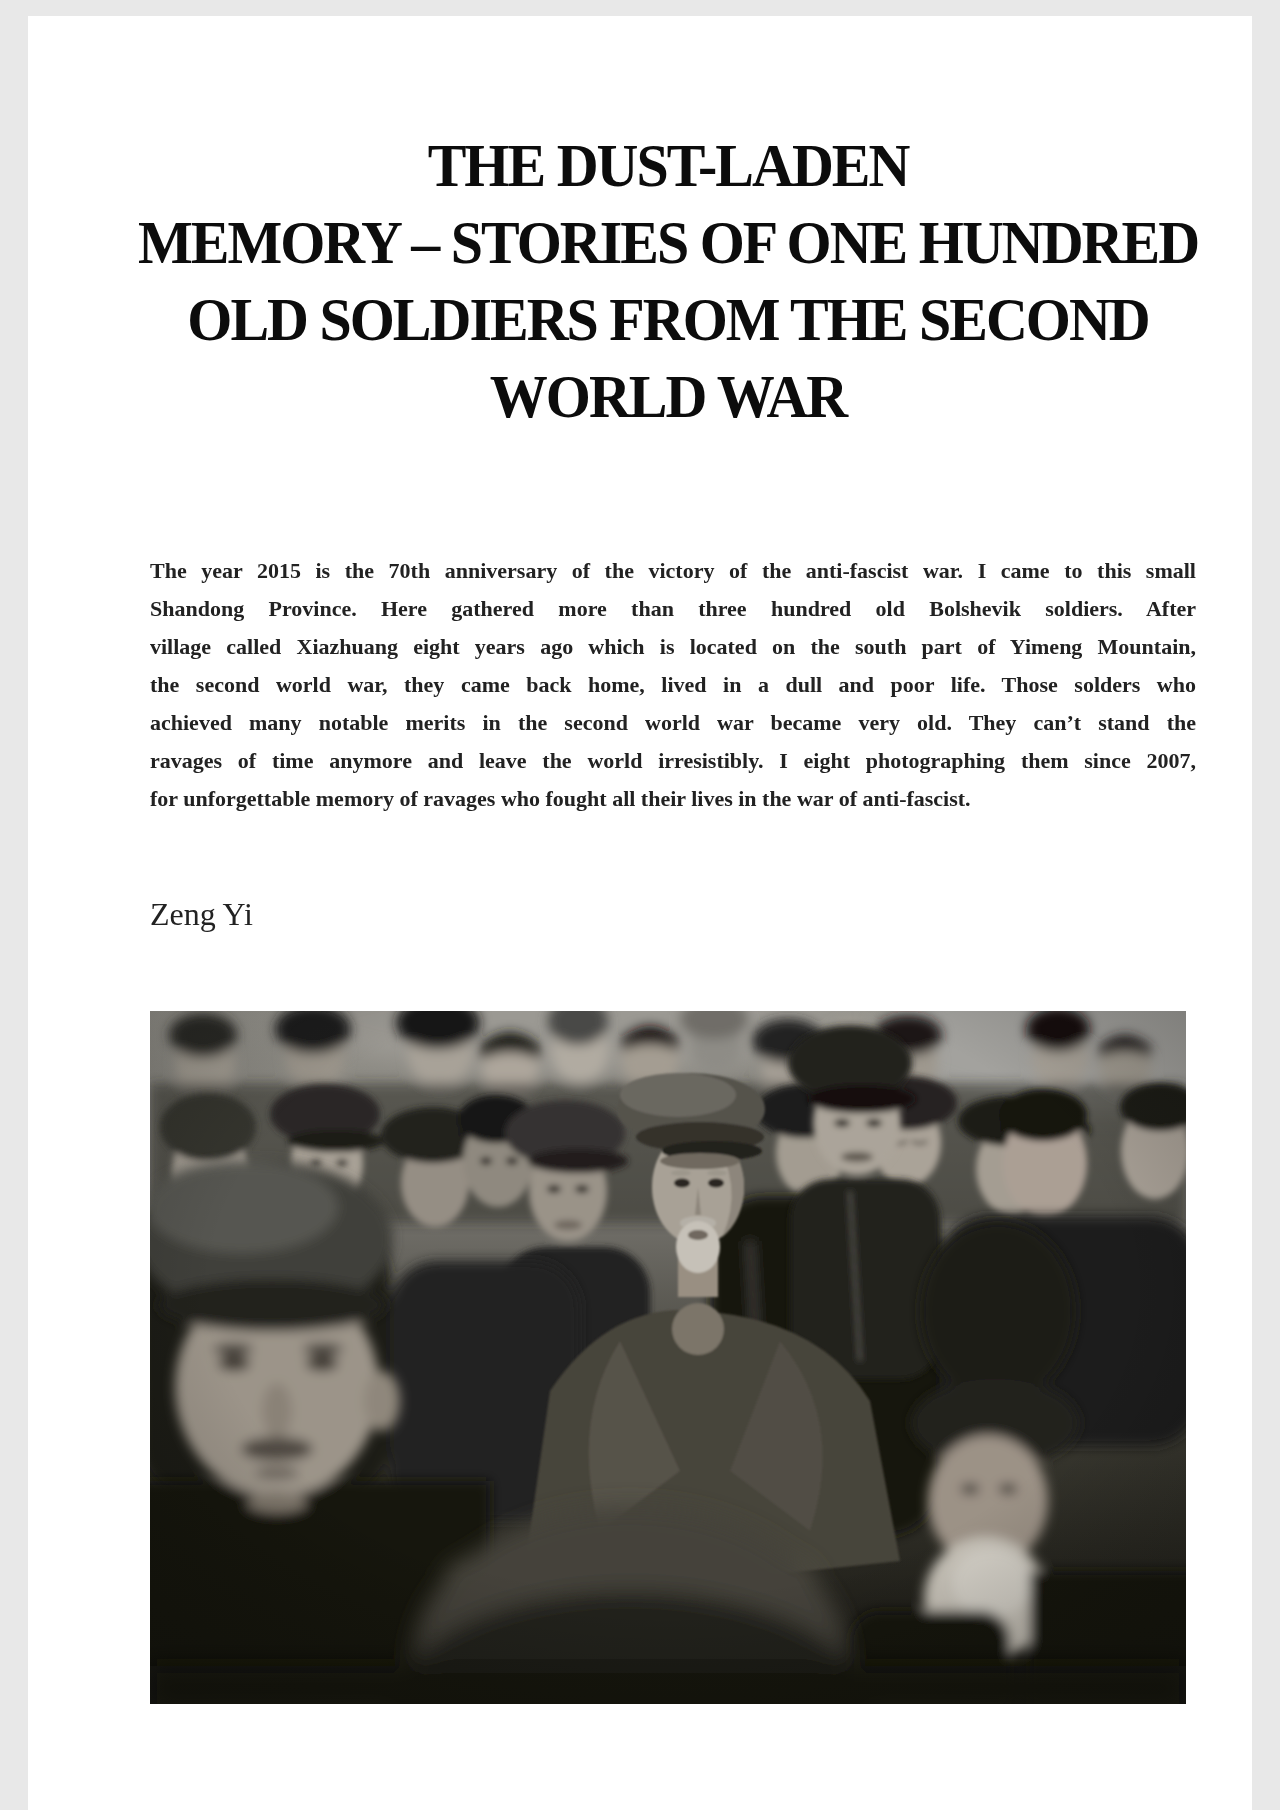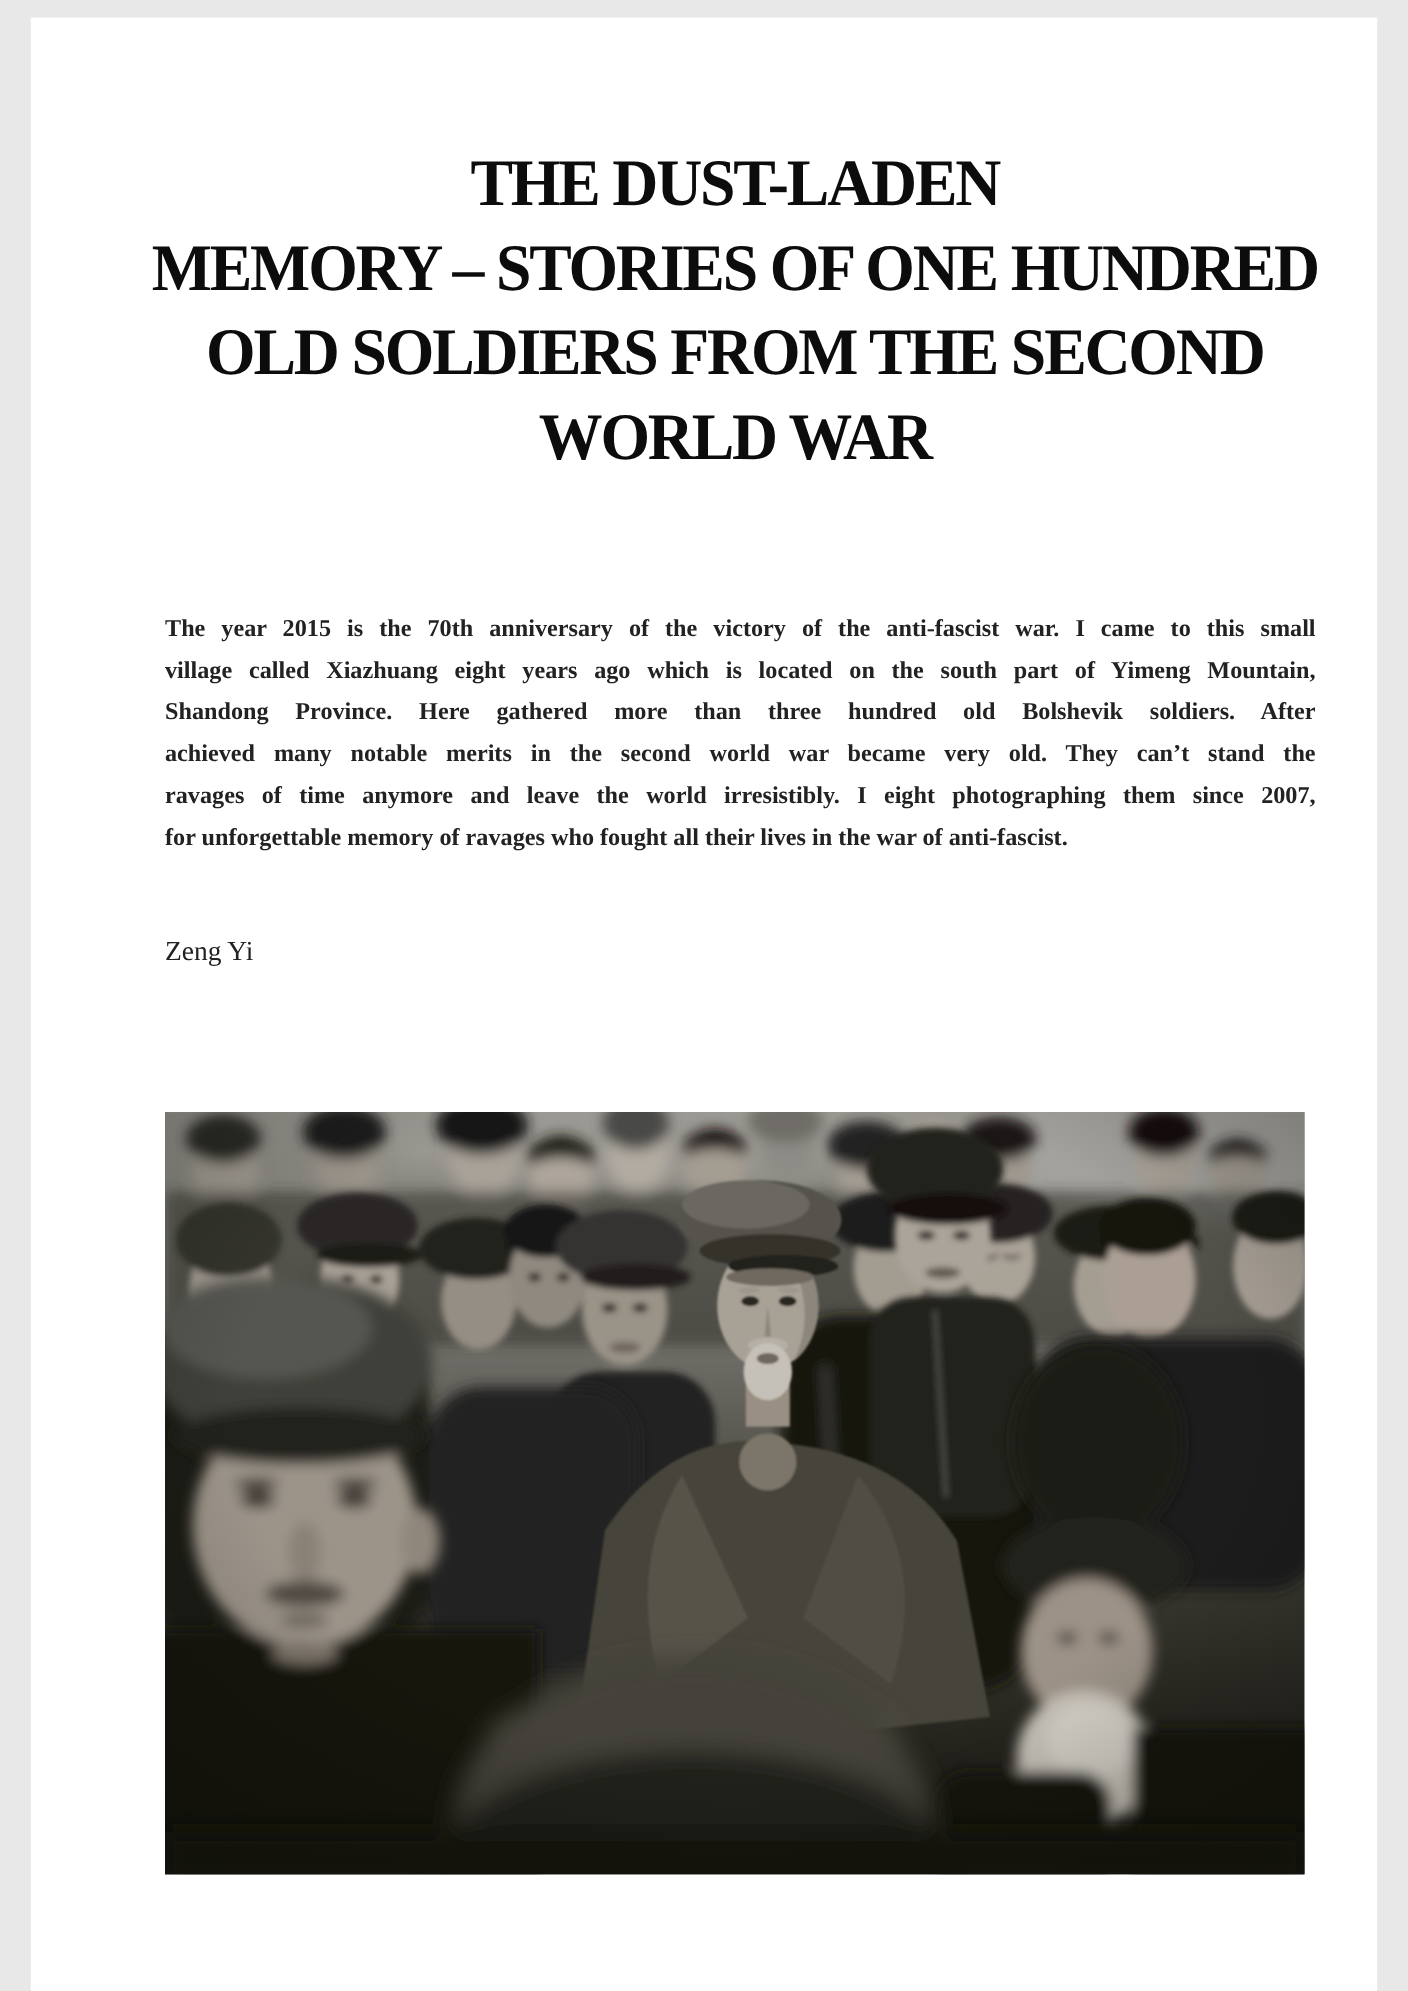--- a/index.html
+++ b/index.html
@@ -37,22 +37,22 @@
     -moz-text-align-last:justify;
     text-align-last:justify;
     white-space:normal;
     font-weight:bold;
   }
   .intro .jline.last{
     text-align-last:left;
   }
   .signature{
     position:absolute;
-    top:836px;left:122px;
-    font-size:25px;
+    top:880px;left:122px;
+    font-size:32px;
     color:#222222;
   }
   .photo-frame{
     position:absolute;
     top:995px;left:122px;
     width:1036px;height:693px;
     background:#8f8d89;
     overflow:hidden;
   }
   .photo-frame svg{display:block;}
@@ -64,22 +64,23 @@
 
   <h1 class="title" style="margin:0;">
     <span class="tline">THE DUST-LADEN</span>
     <span class="tline">MEMORY – STORIES OF ONE HUNDRED</span>
     <span class="tline">OLD SOLDIERS FROM THE SECOND</span>
     <span class="tline">WORLD WAR</span>
   </h1>
 
   <div class="intro">
     <div class="jline">The year 2015 is the 70th anniversary of the victory of the anti-fascist war. I came to this small</div>
+    <div class="jline">Shandong Province. Here gathered more than three hundred old Bolshevik soldiers. After</div>
     <div class="jline">village called Xiazhuang eight years ago which is located on the south part of Yimeng Mountain,</div>
-    <div class="jline">Shandong Province. Here gathered more than three hundred old Bolshevik soldiers. After</div>
+    <div class="jline">the second world war, they came back home, lived in a dull and poor life. Those solders who</div>
     <div class="jline">achieved many notable merits in the second world war became very old. They can’t stand the</div>
     <div class="jline">ravages of time anymore and leave the world irresistibly. I eight photographing them since 2007,</div>
     <div class="jline last">for unforgettable memory of ravages who fought all their lives in the war of anti-fascist.</div>
   </div>
 
   <div class="signature">Zeng Yi</div>
 
   <div class="photo-frame">
     <svg width="1036" height="693" viewBox="0 0 1036 693" xmlns="http://www.w3.org/2000/svg" role="img">
       <defs>

